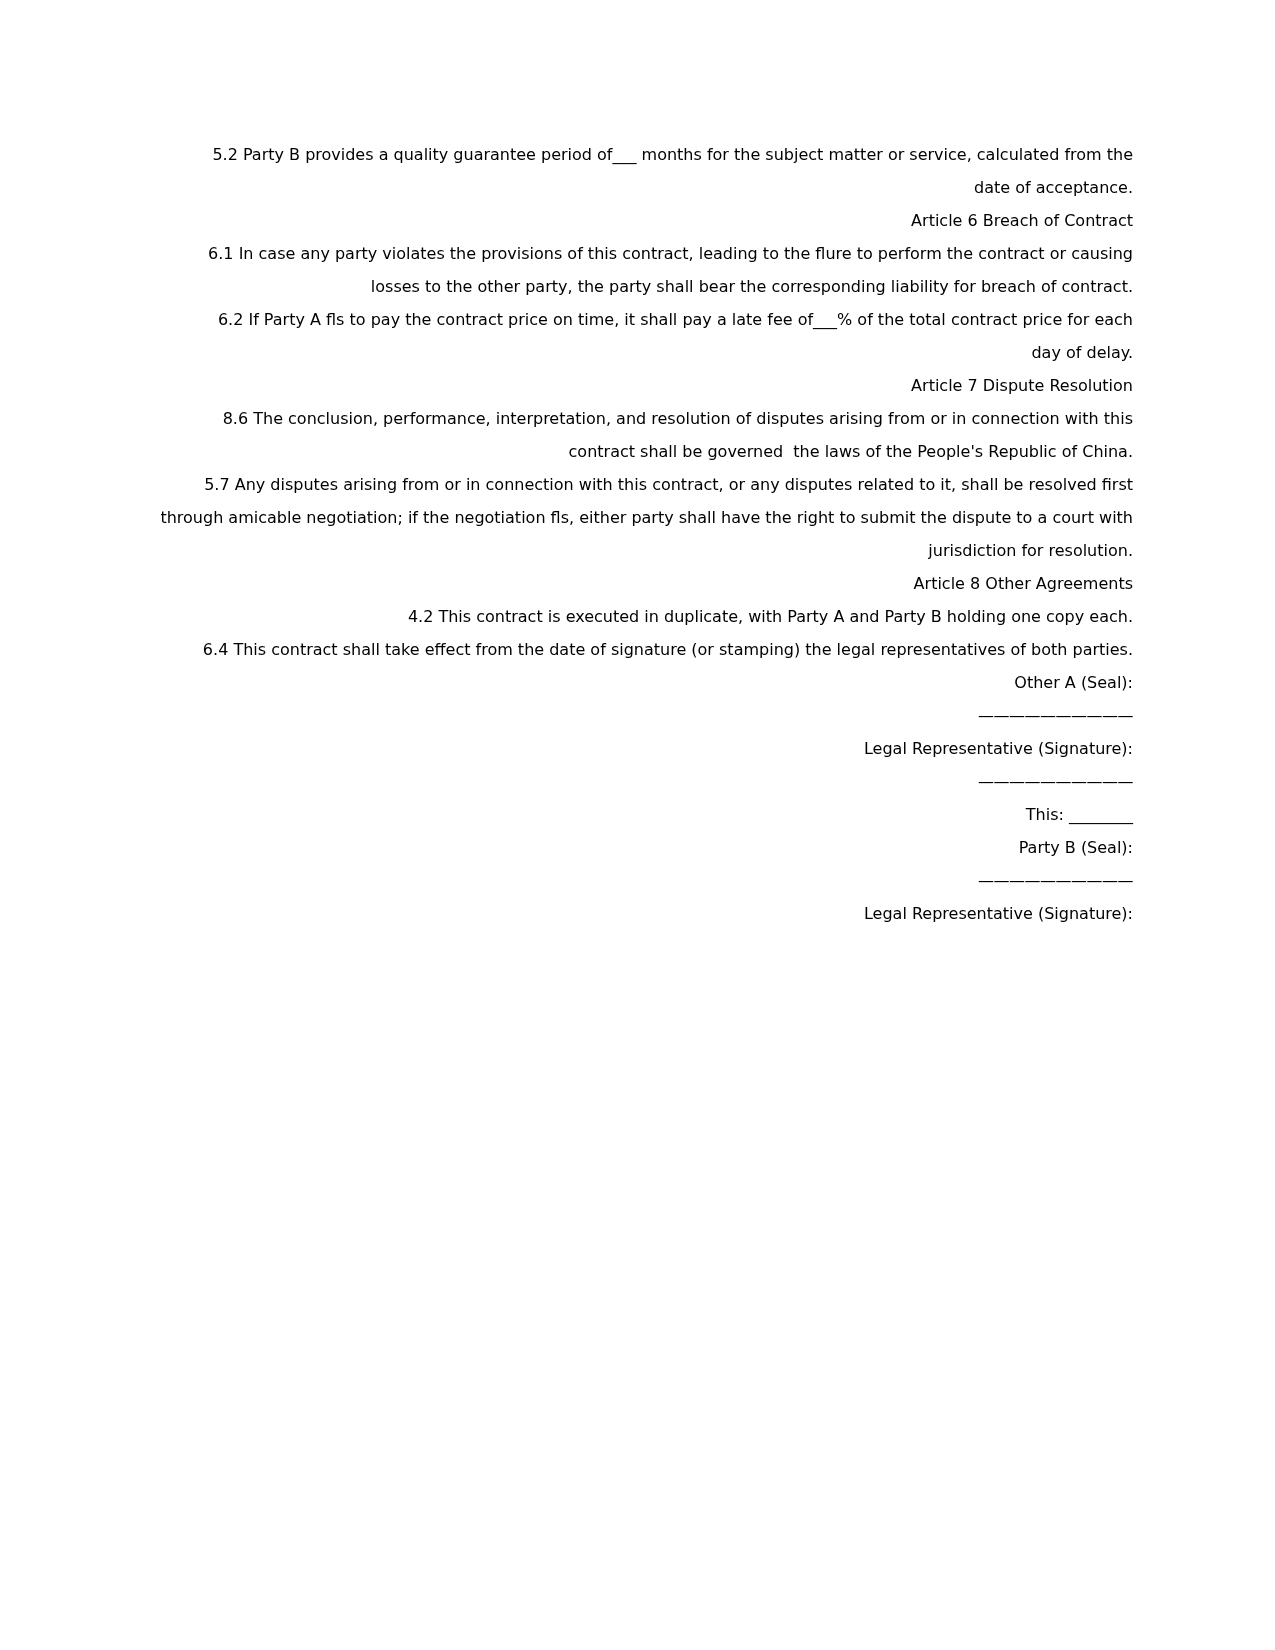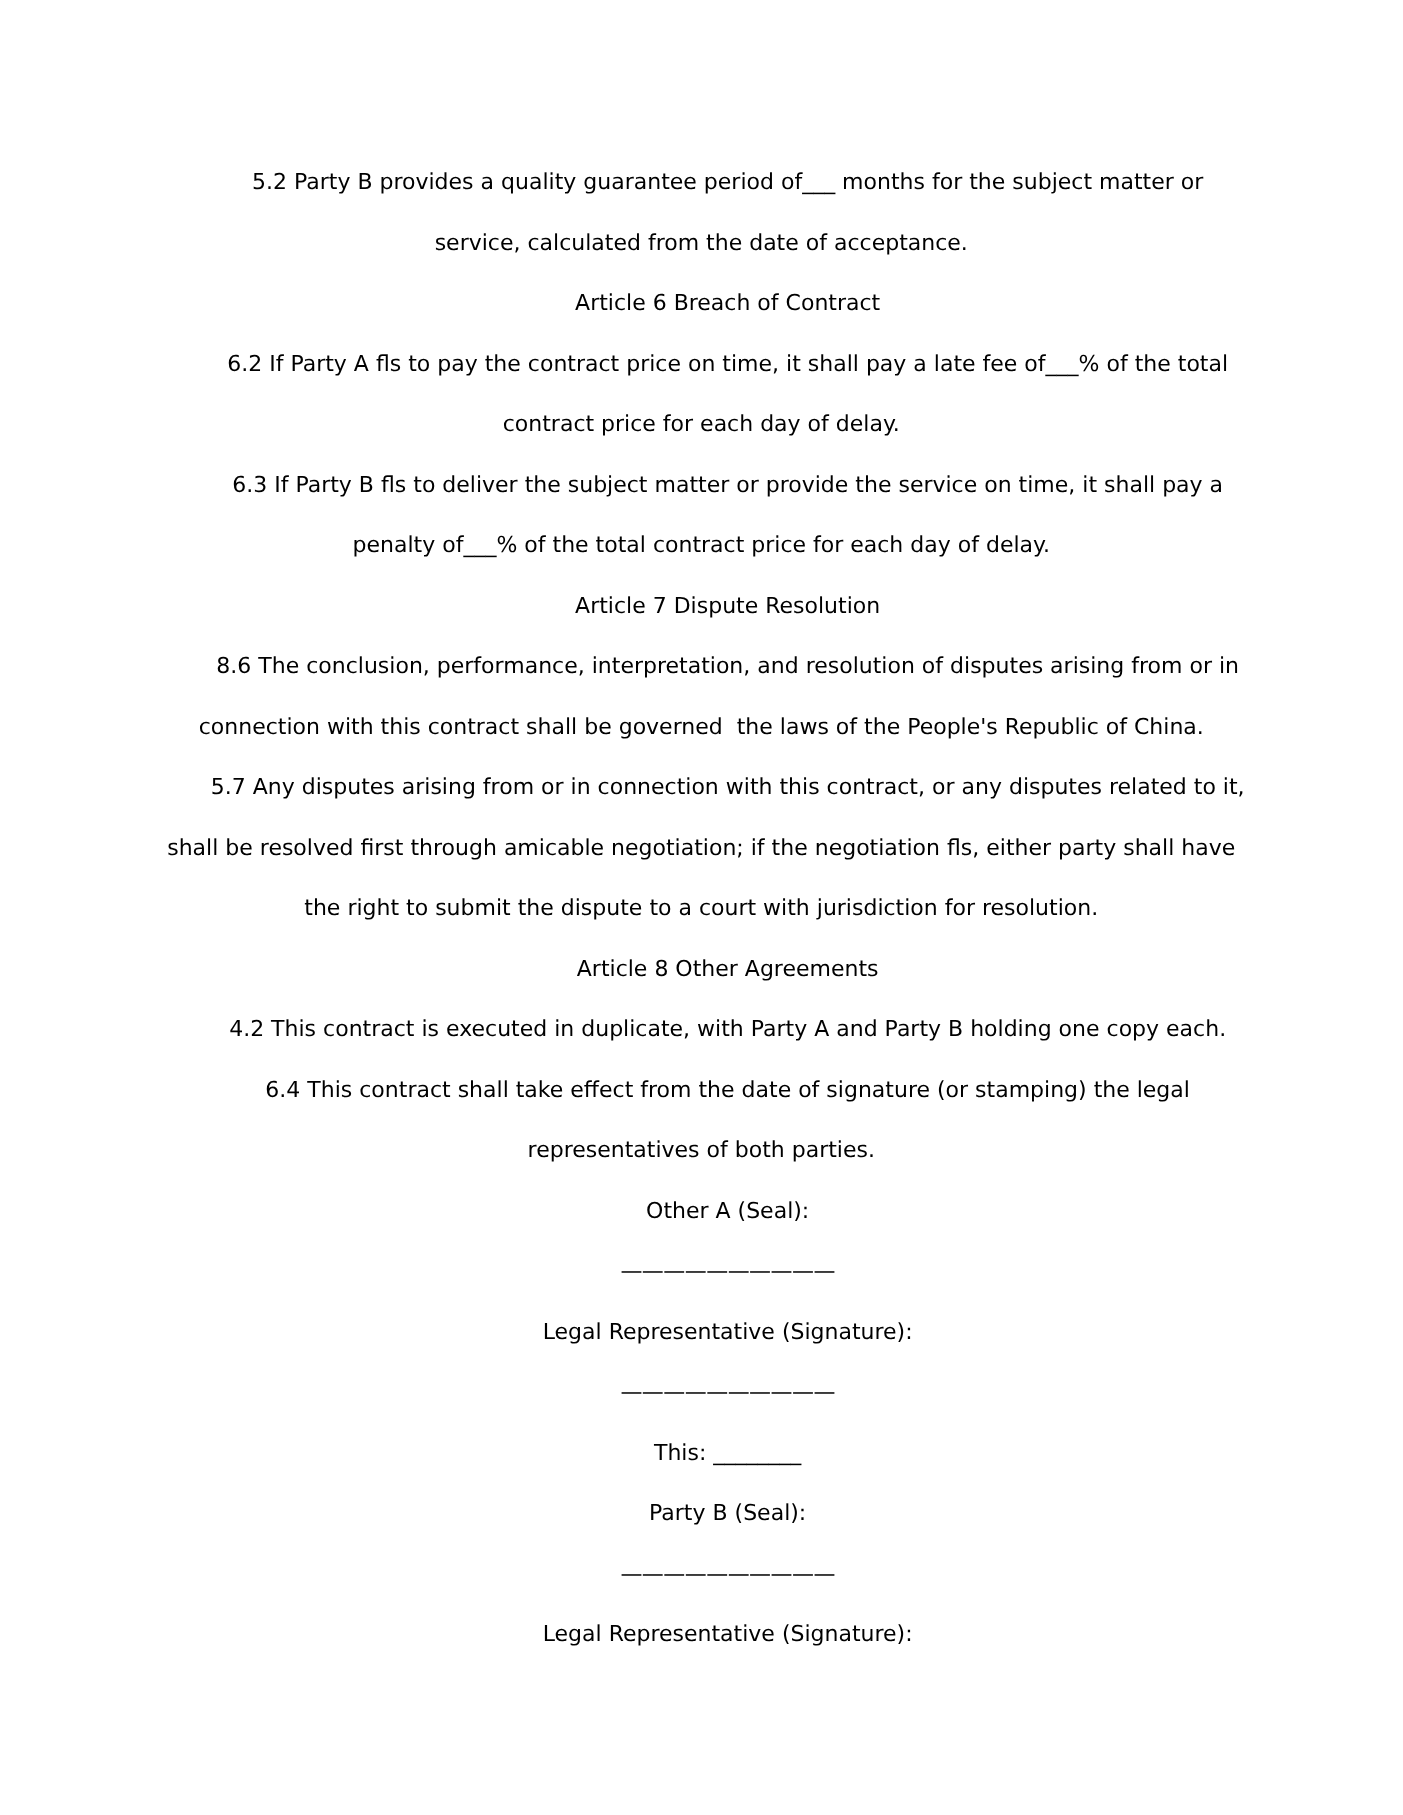--- a/index.html
+++ b/index.html
@@ -16,45 +16,45 @@
   }
   .page {
     position: relative;
     width: 1275px;
     height: 1650px;
     box-sizing: border-box;
     padding: 138px 142px 60px 142px;
     background: #ffffff;
   }
   .doc-body {
-    font-size: 20px;
-    line-height: 55px;
-    text-align: center;
+    font-size: 16px;
+    line-height: 33px;
+    text-align: right;
   }
   .para {
     margin: 0;
     text-indent: 48px;
     white-space: pre-wrap;
   }
   .rule-line {
     margin: 0;
     text-indent: 48px;
     letter-spacing: -0.5px;
     white-space: pre-wrap;
   }
 </style>
 </head>
 <body>
 
 <div class="page">
   <div class="doc-body">
     <p class="para">5.2 Party B provides a quality guarantee period of___ months for the subject matter or service, calculated from the date of acceptance.</p>
     <p class="para">Article 6 Breach of Contract</p>
+    <p class="para">6.1 In case any party violates the provisions of this contract, leading to the flure to perform the contract or causing losses to the other party, the party shall bear the corresponding liability for breach of contract.</p>
     <p class="para">6.2 If Party A fls to pay the contract price on time, it shall pay a late fee of___% of the total contract price for each day of delay.</p>
-    <p class="para">6.3 If Party B fls to deliver the subject matter or provide the service on time, it shall pay a penalty of___% of the total contract price for each day of delay.</p>
     <p class="para">Article 7 Dispute Resolution</p>
     <p class="para">8.6 The conclusion, performance, interpretation, and resolution of disputes arising from or in connection with this contract shall be governed  the laws of the People's Republic of China.</p>
     <p class="para">5.7 Any disputes arising from or in connection with this contract, or any disputes related to it, shall be resolved first through amicable negotiation; if the negotiation fls, either party shall have the right to submit the dispute to a court with jurisdiction for resolution.</p>
     <p class="para">Article 8 Other Agreements</p>
     <p class="para">4.2 This contract is executed in duplicate, with Party A and Party B holding one copy each.</p>
     <p class="para">6.4 This contract shall take effect from the date of signature (or stamping) the legal representatives of both parties.</p>
     <p class="para">Other A (Seal):</p>
     <p class="rule-line">——————————</p>
     <p class="para">Legal Representative (Signature):</p>
     <p class="rule-line">——————————</p>

